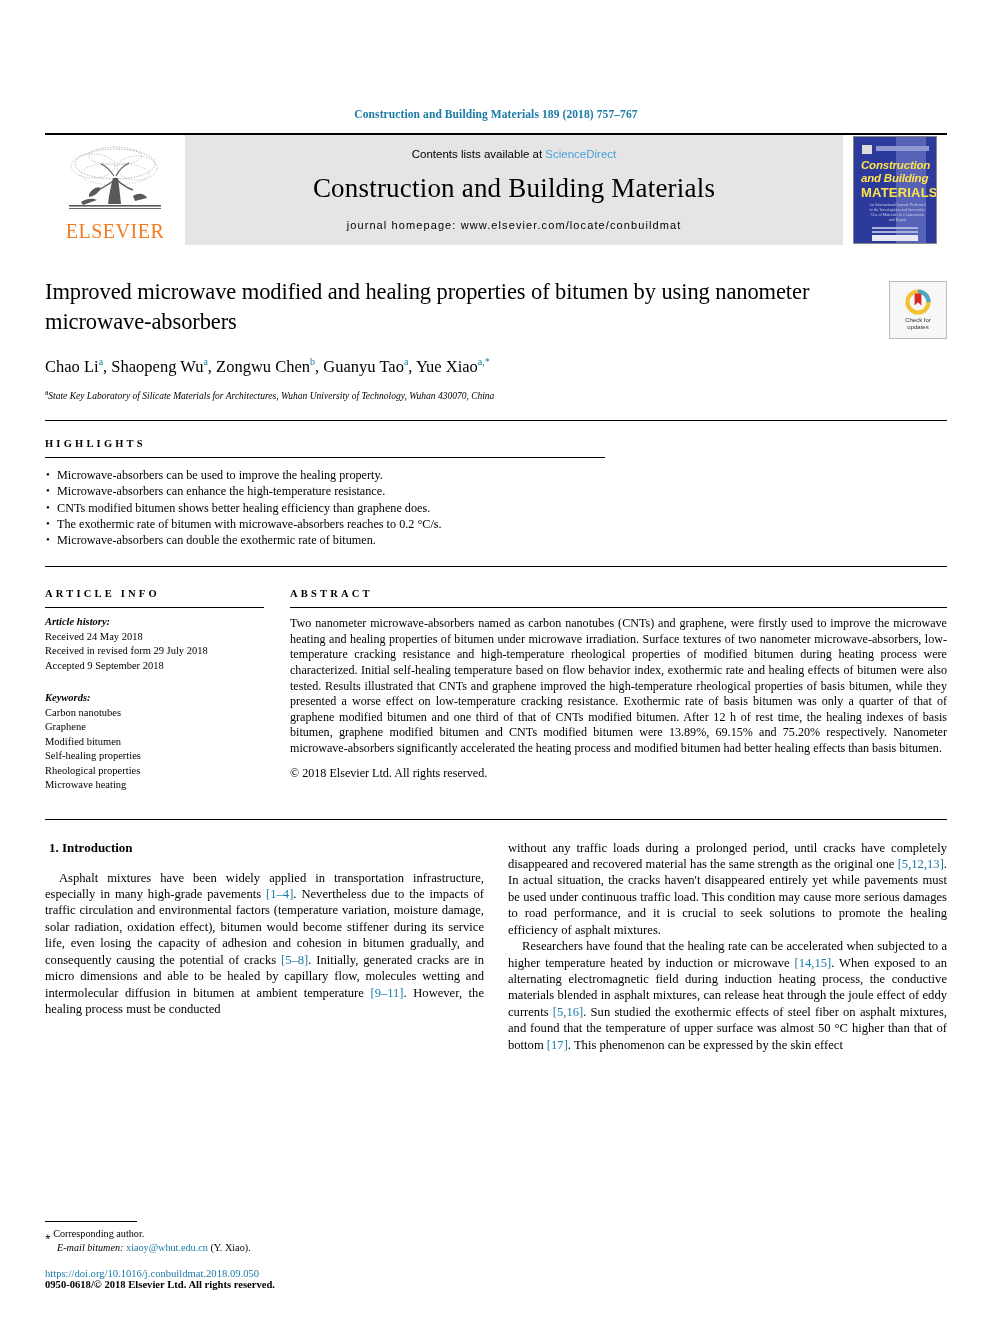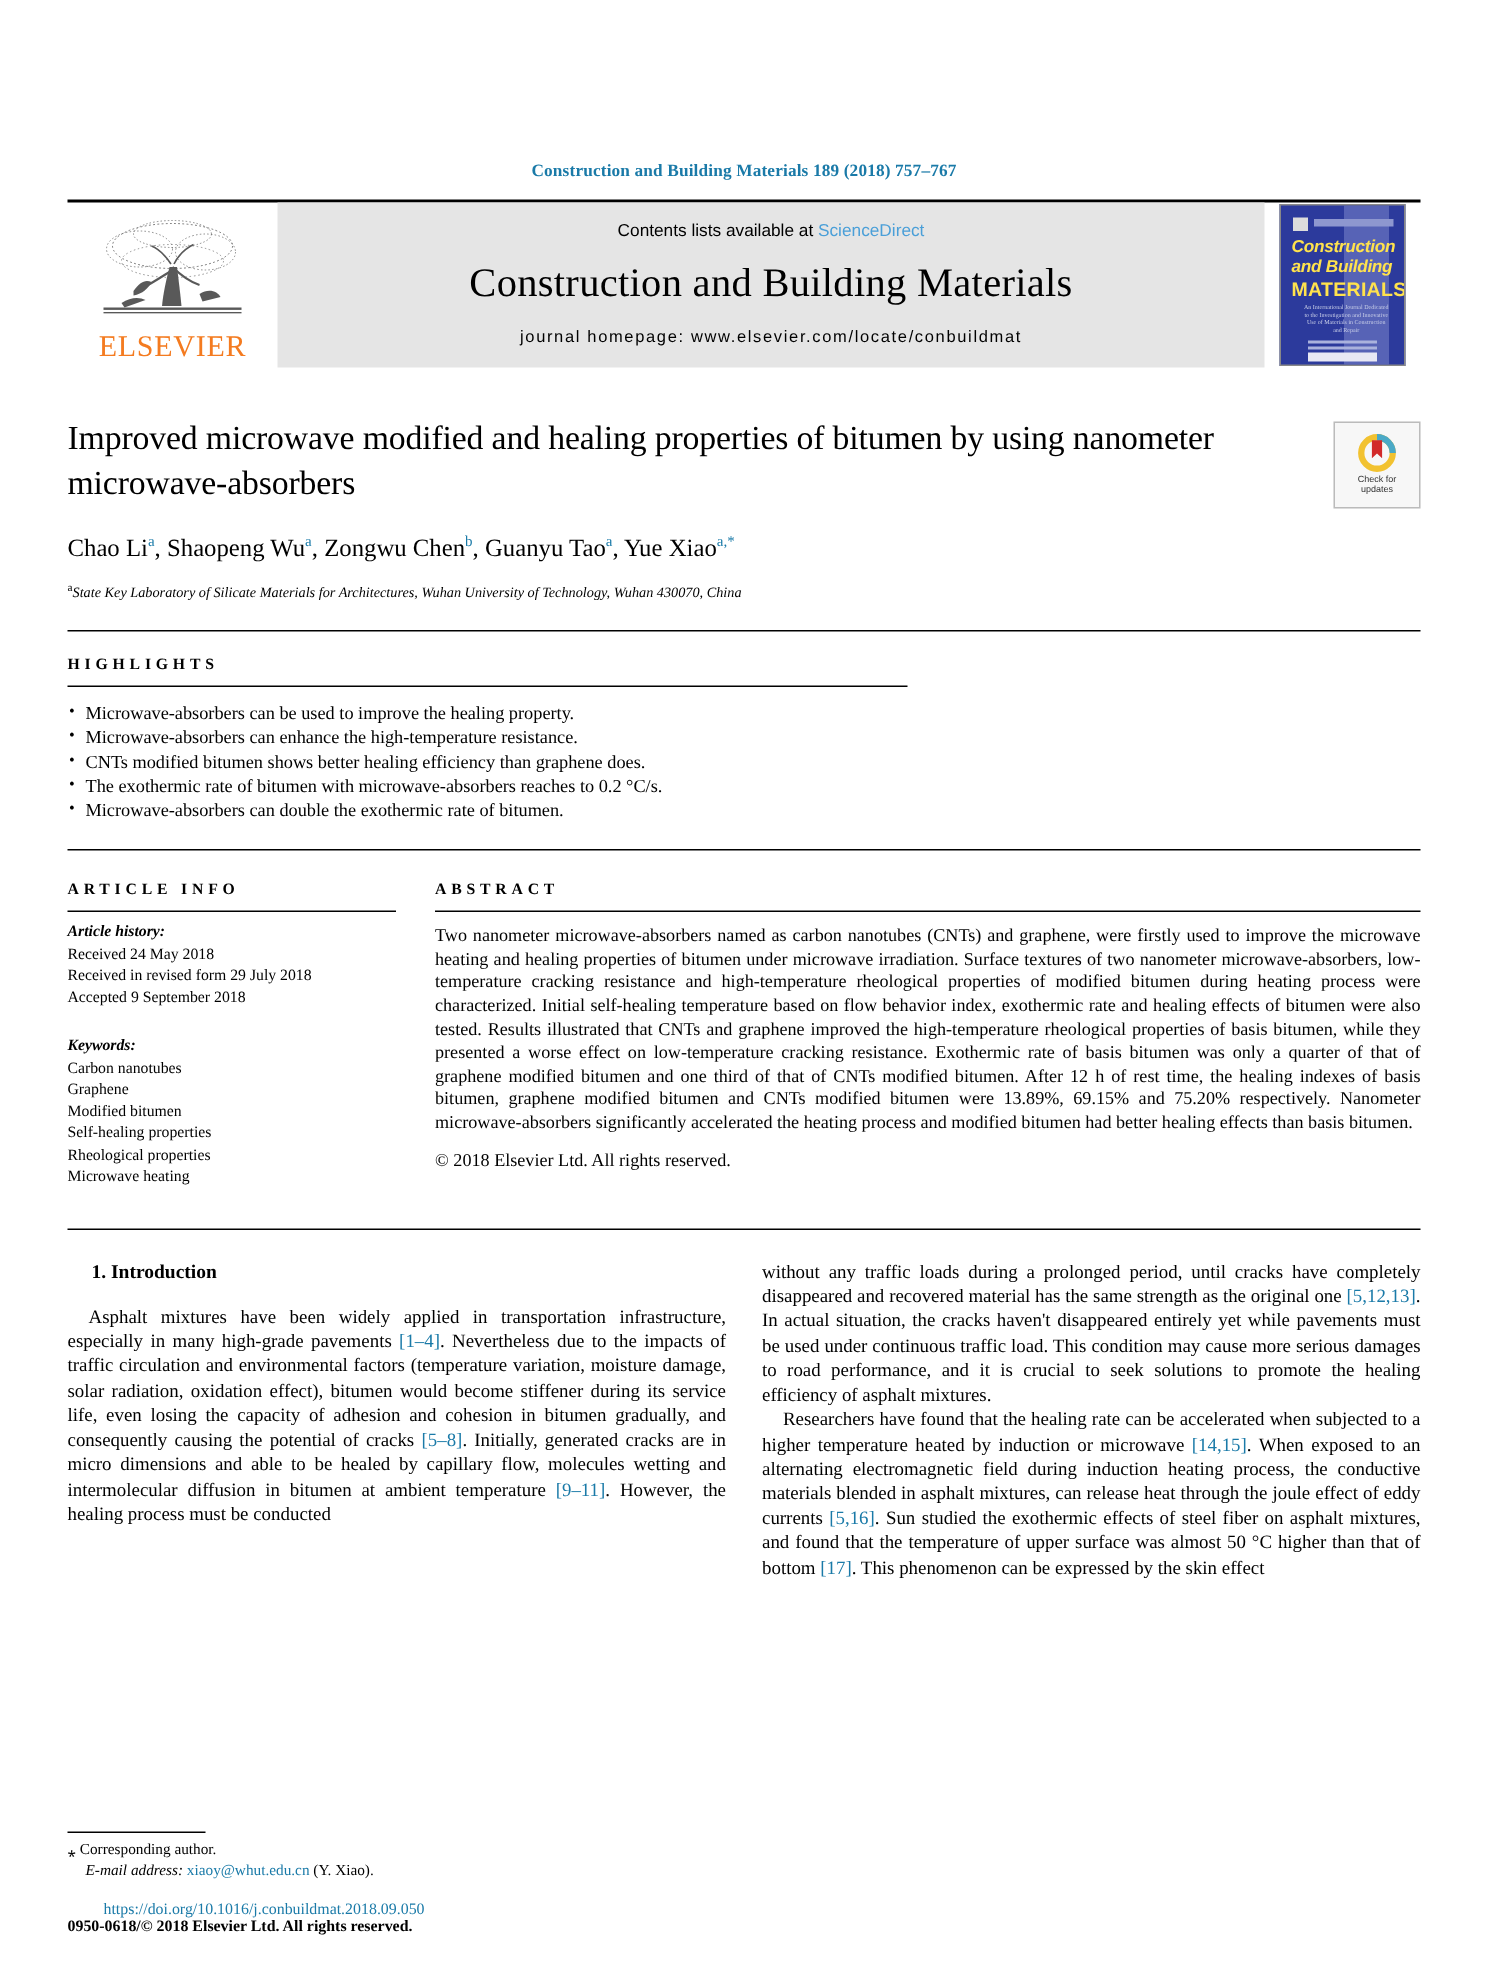--- a/index.html
+++ b/index.html
@@ -195,41 +195,41 @@
   .body-rule { border-top: 1.6px solid #000; margin-top: 26px; }
   .body-cols {
     margin-top: 20px;
     display: flex;
     gap: 24px;
   }
   .bcol { width: 439px; }
   h2.sec-title {
     font-size: 13px;
     font-weight: bold;
-    margin: 0 0 14px 16px;
+    margin: 0 0 14px 4px;
     font-family: "Liberation Serif", serif;
   }
   .para {
     font-size: 12.6px;
     line-height: 16.4px;
     text-align: justify;
     margin: 0;
     text-indent: 14px;
     -webkit-hyphens: auto; hyphens: auto;
   }
   .para.cont { text-indent: 0; }
   .ref { color: #1a7aa8; }
 
   
   .footnote-area { position: absolute; left: 45px; bottom: 33px; width: 440px; }
   .fn-rule { border-top: 1px solid #000; width: 92px; margin-bottom: 5px; }
   .fn-line { font-size: 10.2px; line-height: 13.5px; }
   .fn-line .ital { font-style: italic; }
   .fn-link { color: #1a7aa8; }
-  .doi-line { margin-top: 14px; font-size: 10.6px; color: #1a7aa8; margin-left: 24px; }
+  .doi-line { margin-top: 14px; font-size: 10.6px; color: #1a7aa8; }
   .issn-line { font-size: 10.6px; font-weight: bold; }
 </style>
 </head>
 <body>
 
 <div class="page">
 
   <div class="running-head">Construction and Building Materials 189 (2018) 757–767</div>
 
   <div class="masthead">
@@ -359,21 +359,21 @@
     </div>
   </div>
 
   <div class="footnote-area">
     <div class="fn-rule"></div>
     <div class="fn-line">
       <span>⁎</span>
       <span>Corresponding author.</span>
     </div>
     <div class="fn-line" style="padding-left:12px;">
-      <span class="ital">E-mail address:</span>
+      <span class="ital">E-mail bitumen:</span>
       <span class="fn-link">xiaoy@whut.edu.cn</span>
       <span>(Y. Xiao).</span>
     </div>
     <div class="doi-line">https://doi.org/10.1016/j.conbuildmat.2018.09.050</div>
     <div class="issn-line">0950-0618/© 2018 Elsevier Ltd. All rights reserved.</div>
   </div>
 
 </div>
 
 </body></html>

